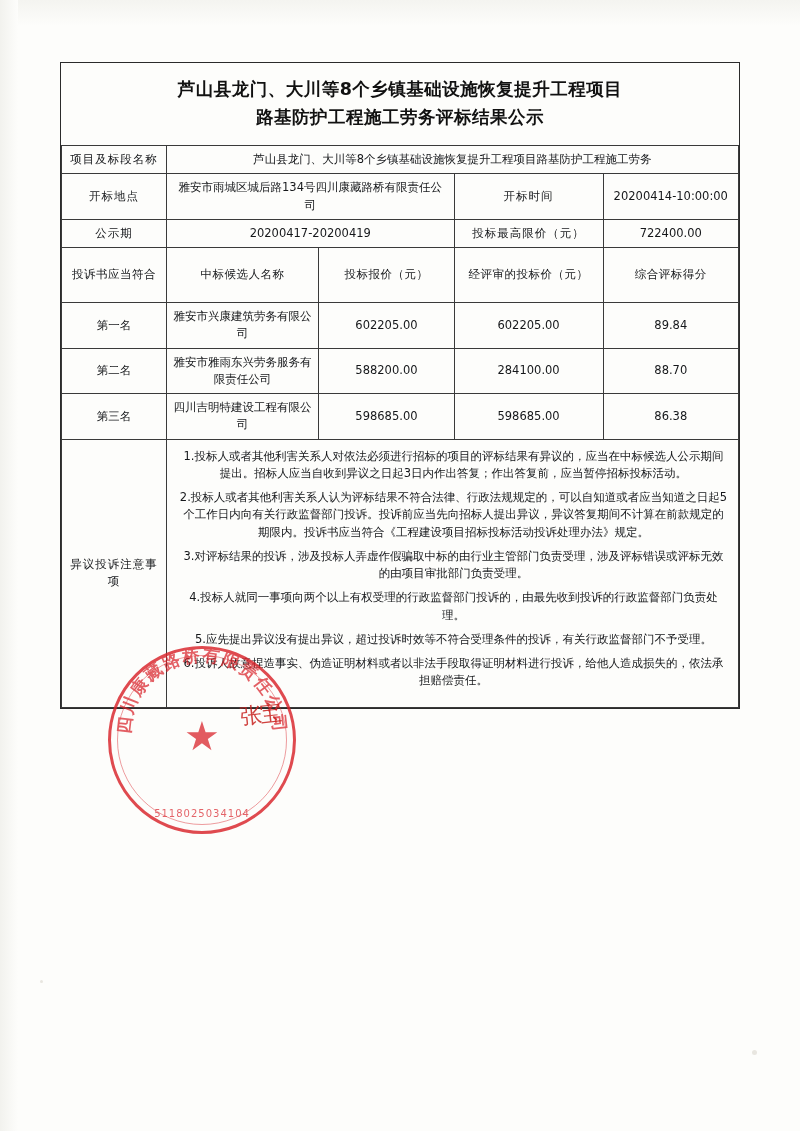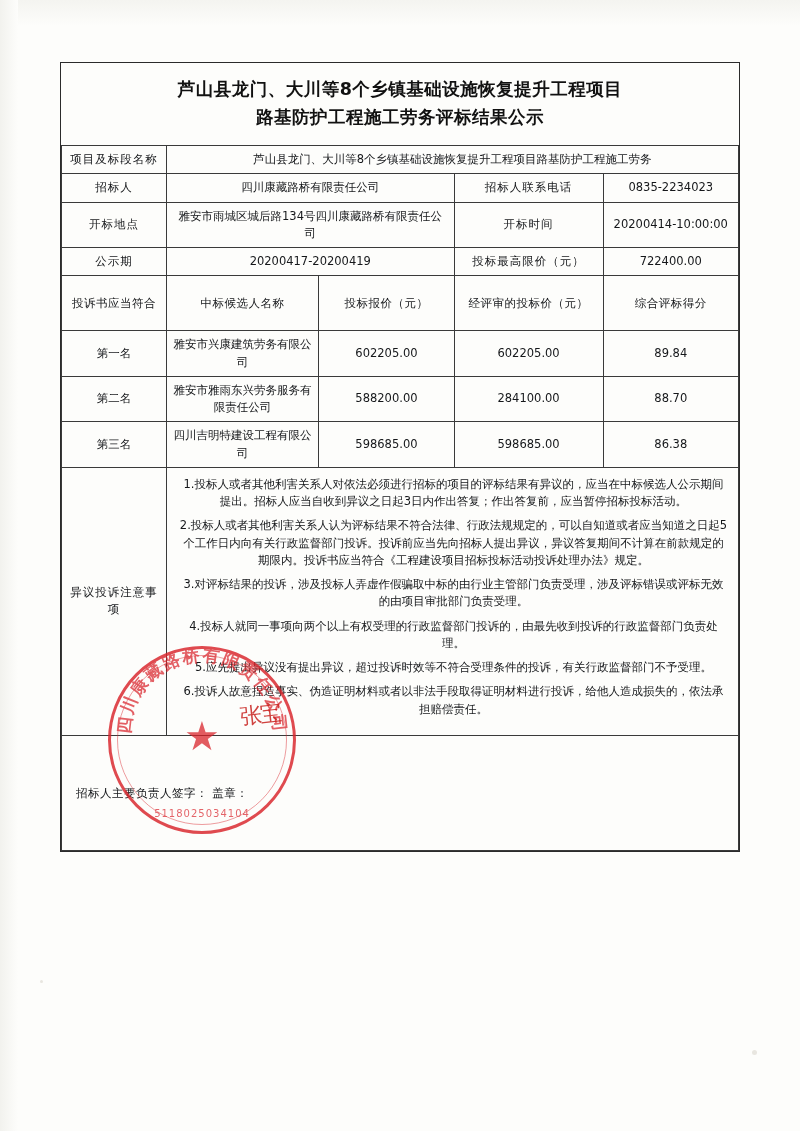--- a/index.html
+++ b/index.html
@@ -200,26 +200,20 @@
           <div class="title-line1">芦山县龙门、大川等8个乡镇基础设施恢复提升工程项目</div>
           <div class="title-line2">路基防护工程施工劳务评标结果公示</div>
         </td>
       </tr>
 
       <tr>
         <td class="lbl">项目及标段名称</td>
         <td class="val-left" colspan="4">芦山县龙门、大川等8个乡镇基础设施恢复提升工程项目路基防护工程施工劳务</td>
       </tr>
 
-      <tr>
-        <td class="lbl">招标人</td>
-        <td colspan="2">四川康藏路桥有限责任公司</td>
-        <td class="lbl">招标人联系电话</td>
-        <td>0835-2234023</td>
-      </tr>
 
       <tr>
         <td class="lbl">开标地点</td>
         <td colspan="2">雅安市雨城区城后路134号四川康藏路桥有限责任公司</td>
         <td class="lbl">开标时间</td>
         <td>20200414-10:00:00</td>
       </tr>
 
       <tr>
         <td class="lbl">公示期</td>
@@ -265,23 +259,20 @@
         <td class="notice-body" colspan="4">
           <p>1.投标人或者其他利害关系人对依法必须进行招标的项目的评标结果有异议的，应当在中标候选人公示期间提出。招标人应当自收到异议之日起3日内作出答复；作出答复前，应当暂停招标投标活动。</p>
           <p>2.投标人或者其他利害关系人认为评标结果不符合法律、行政法规规定的，可以自知道或者应当知道之日起5个工作日内向有关行政监督部门投诉。投诉前应当先向招标人提出异议，异议答复期间不计算在前款规定的期限内。投诉书应当符合《工程建设项目招标投标活动投诉处理办法》规定。</p>
           <p>3.对评标结果的投诉，涉及投标人弄虚作假骗取中标的由行业主管部门负责受理，涉及评标错误或评标无效的由项目审批部门负责受理。</p>
           <p>4.投标人就同一事项向两个以上有权受理的行政监督部门投诉的，由最先收到投诉的行政监督部门负责处理。</p>
           <p>5.应先提出异议没有提出异议，超过投诉时效等不符合受理条件的投诉，有关行政监督部门不予受理。</p>
           <p>6.投诉人故意捏造事实、伪造证明材料或者以非法手段取得证明材料进行投诉，给他人造成损失的，依法承担赔偿责任。</p>
         </td>
       </tr>
 
-      <tr class="sign-row">
-        <td class="sign-label" colspan="5">招标人主要负责人签字：                 盖章：</td>
-      </tr>
     </tbody>
       </table>
   </div>
 
   <div class="seal">
     <div class="seal-inner"></div>
     <svg class="seal-arc" viewBox="0 0 182 182">
       <defs>
         <path id="arcpath" d="M 20,96 A 72,72 0 1 1 162,96"></path>
       </defs>

